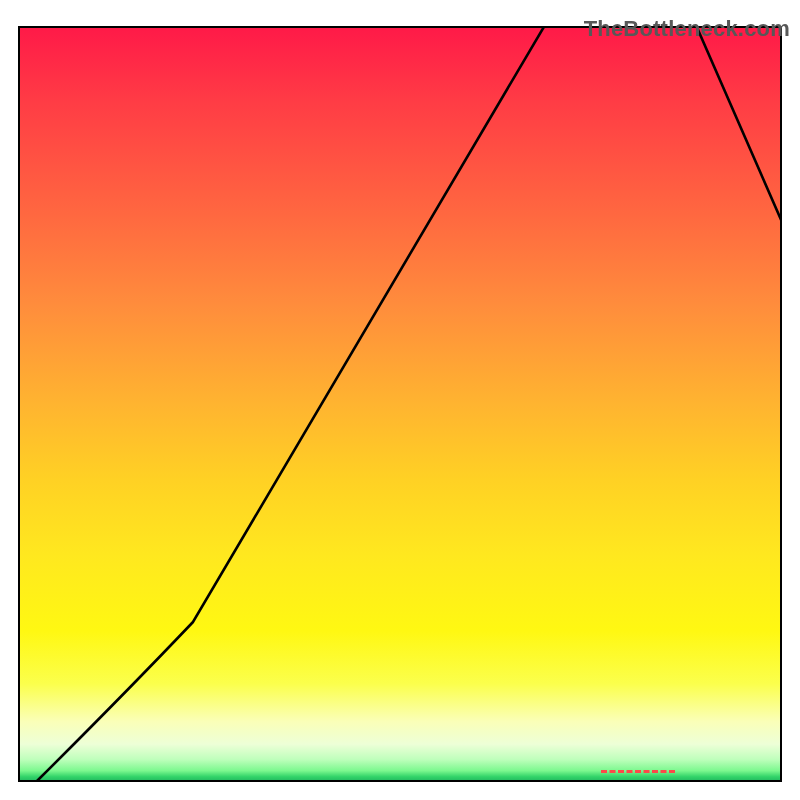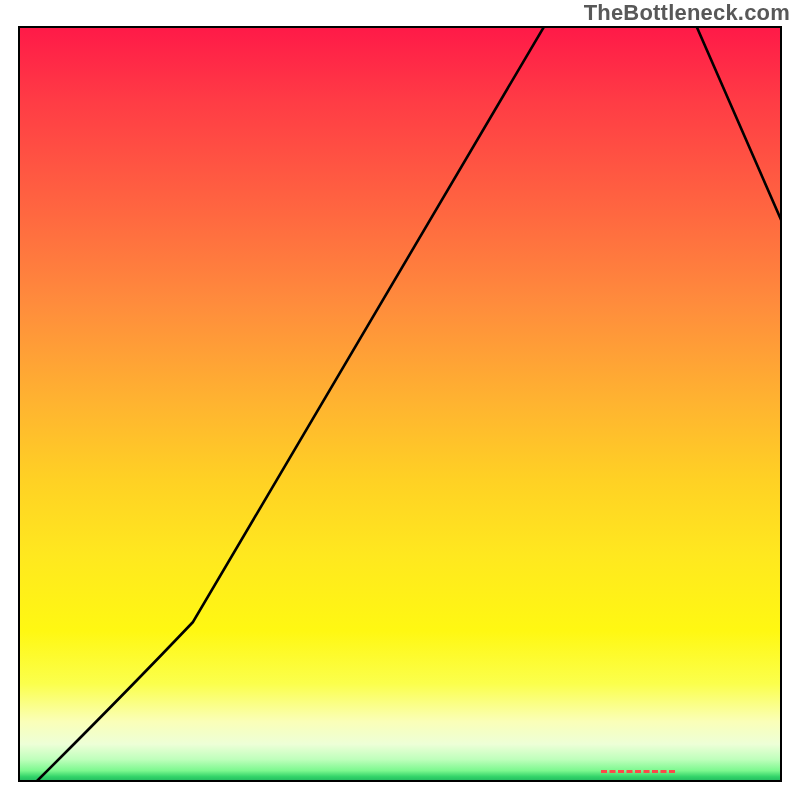--- a/index.html
+++ b/index.html
@@ -11,21 +11,21 @@
     font-family: Arial, Helvetica, sans-serif;
     overflow: hidden;
   }
   .container {
     position: relative;
     width: 800px;
     height: 800px;
   }
   .watermark {
     position: absolute;
-    top: 0px;
+    top: 16px;
     right: 10px;
     font-size: 22px;
     font-weight: bold;
     color: #585858;
     letter-spacing: 0.2px;
     z-index: 5;
   }
   .plot {
     position: absolute;
     left: 18px;

